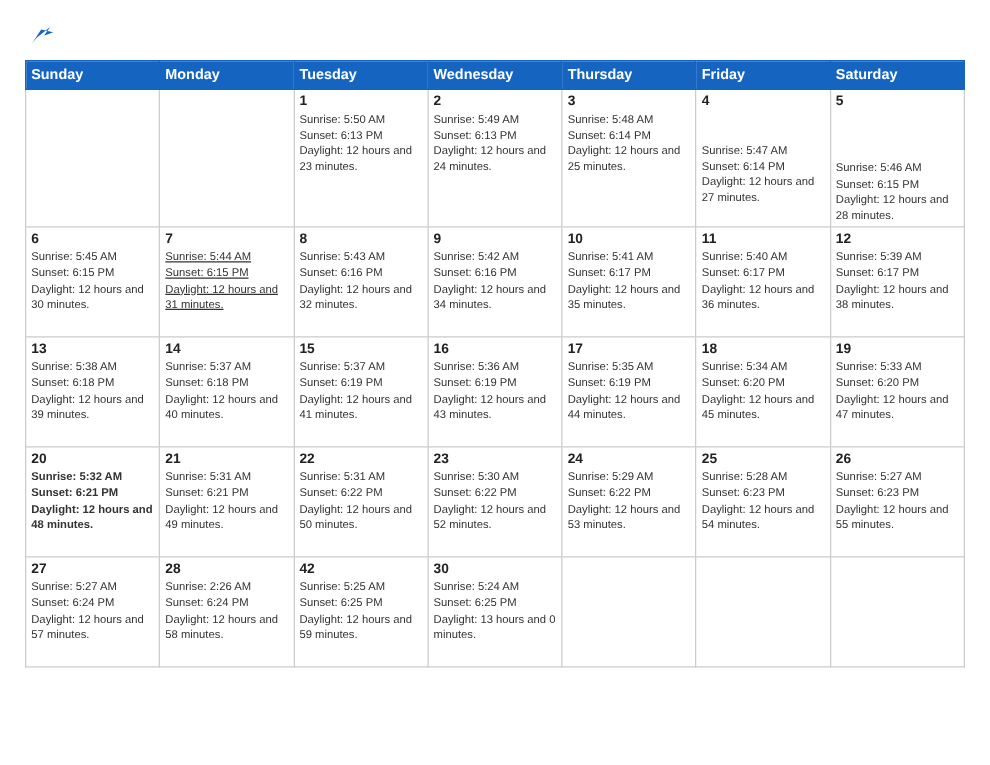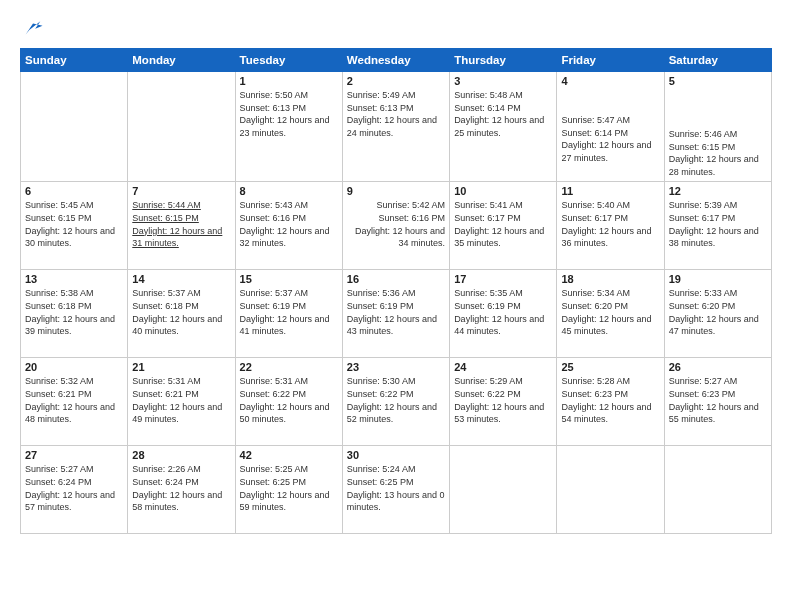--- a/index.html
+++ b/index.html
@@ -173,21 +173,21 @@
 Daylight: 12 hours and 31 minutes.</div>
           </td>
           <td>
             <span class="day-num">8</span>
             <div class="day-info" style="white-space: pre-line;">Sunrise: 5:43 AM
 Sunset: 6:16 PM
 Daylight: 12 hours and 32 minutes.</div>
           </td>
           <td>
             <span class="day-num">9</span>
-            <div class="day-info" style="white-space: pre-line; text-align: right;">Sunrise: 5:42 AM
+            <div class="day-info" style="white-space: pre-line;">Sunrise: 5:42 AM
 Sunset: 6:16 PM
 Daylight: 12 hours and 34 minutes.</div>
           </td>
           <td>
             <span class="day-num">10</span>
             <div class="day-info" style="white-space: pre-line;">Sunrise: 5:41 AM
 Sunset: 6:17 PM
 Daylight: 12 hours and 35 minutes.</div>
           </td>
           <td>
@@ -243,21 +243,21 @@
           <td>
             <span class="day-num">19</span>
             <div class="day-info" style="white-space: pre-line;">Sunrise: 5:33 AM
 Sunset: 6:20 PM
 Daylight: 12 hours and 47 minutes.</div>
           </td>
         </tr>
         <tr>
           <td>
             <span class="day-num">20</span>
-            <div class="day-info" style="white-space: pre-line;">Sunrise: 5:32 AM
+            <div class="day-info" style="white-space: pre-line; font-weight: bold;">Sunrise: 5:32 AM
 Sunset: 6:21 PM
 Daylight: 12 hours and 48 minutes.</div>
           </td>
           <td>
             <span class="day-num">21</span>
             <div class="day-info" style="white-space: pre-line;">Sunrise: 5:31 AM
 Sunset: 6:21 PM
 Daylight: 12 hours and 49 minutes.</div>
           </td>
           <td>

